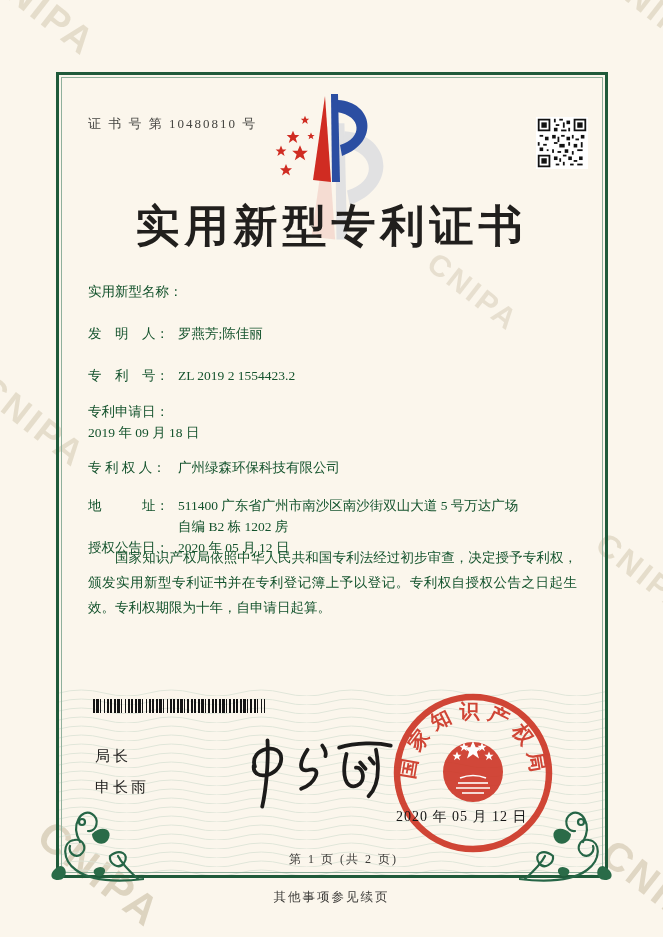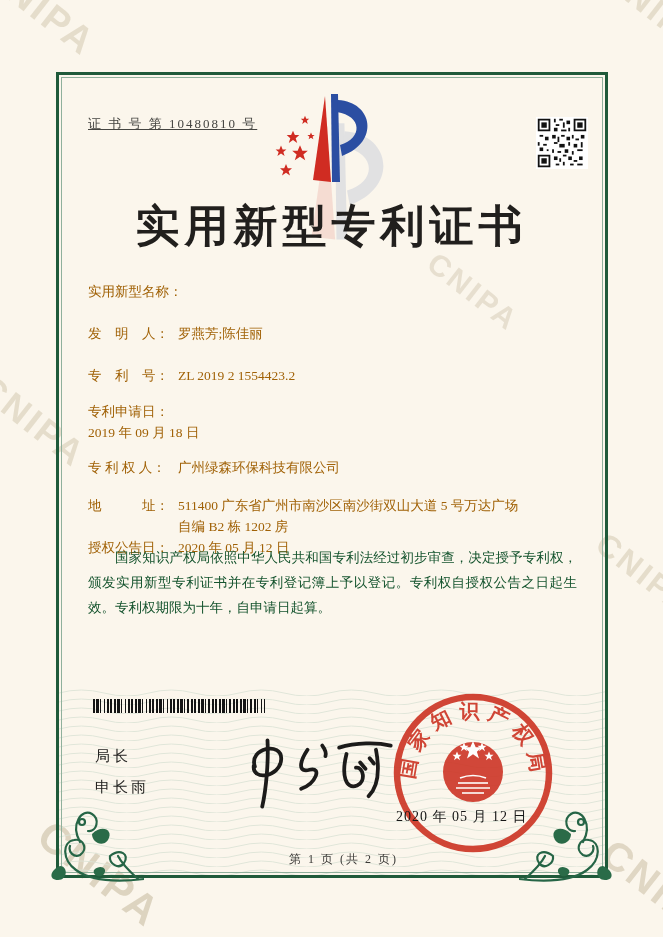--- a/index.html
+++ b/index.html
@@ -16,32 +16,32 @@
   .wm4{left:-30px;top:400px;font-size:36px;}
   .wm5{left:588px;top:556px;font-size:32px;}
   .wm6{left:28px;top:850px;font-size:42px;color:rgba(197,184,156,.55);}
   .wm7{left:592px;top:868px;font-size:40px;color:rgba(197,184,156,.5);}
 
   
   .frame{position:absolute;left:56px;top:72px;width:552px;height:806px;
          border:3px solid #1f5a3a;box-sizing:border-box;z-index:2;pointer-events:none;}
   .frame::before{content:"";position:absolute;inset:2px;border:1px solid #8fb09c;}
 
-  .certno{position:absolute;left:88px;top:115px;font-size:13px;letter-spacing:2px;color:#454541;z-index:3;text-decoration:underline;}
+  .certno{position:absolute;left:88px;top:115px;font-size:13px;letter-spacing:2px;color:#454541;z-index:3;}
 
   .logo{position:absolute;left:268px;top:90px;z-index:3;}
   .logo-ghost{position:absolute;left:252px;top:118px;z-index:1;opacity:.12;}
 
   .qr{position:absolute;left:536px;top:117px;z-index:3;}
 
   .title{position:absolute;left:0;top:197px;width:663px;text-align:center;
          font-size:44px;font-weight:700;letter-spacing:5px;color:#211f1d;z-index:3;}
 
   .fields{position:absolute;left:88px;top:281px;width:490px;font-size:13.5px;
-          line-height:21px;z-index:3;color:#a16207;}
+          line-height:21px;z-index:3;color:#14532d;}
   .f-row{display:flex;}
   .f-label{flex:none;width:90px;white-space:pre;}
   .f-value{flex:1;}
   .mb21{margin-bottom:21px;} .mb15{margin-bottom:15px;} .mb14{margin-bottom:14px;flex-direction:column;}
   .mb17{margin-bottom:17px;} .mb0{margin-bottom:0;}
   .grant-left{flex:none;width:257px;display:flex;}
   .grant-right{display:flex;}
   .grant-right .f-label{width:auto;margin-right:2px;}
 
   .paras{position:absolute;left:88px;top:545px;width:489px;z-index:3;}
@@ -292,14 +292,15 @@
       <circle cx="48" cy="22" r="3"></circle>
     </g>
     <g fill="#2a6b48">
       <path d="M58,34 C68,24 80,30 74,40 C68,48 58,42 58,34 Z"></path>
       <path d="M26,66 C16,70 14,80 24,80 C34,80 34,66 26,66 Z"></path>
       <path d="M60,70 C66,64 74,68 70,74 C66,79 58,75 60,70 Z"></path>
     </g>
   </svg>
 
   <div class="page-ind">第 1 页 (共 2 页)</div>
+  <div class="cont-note">其他事项参见续页</div>
 
 </div>
 
 </body></html>

